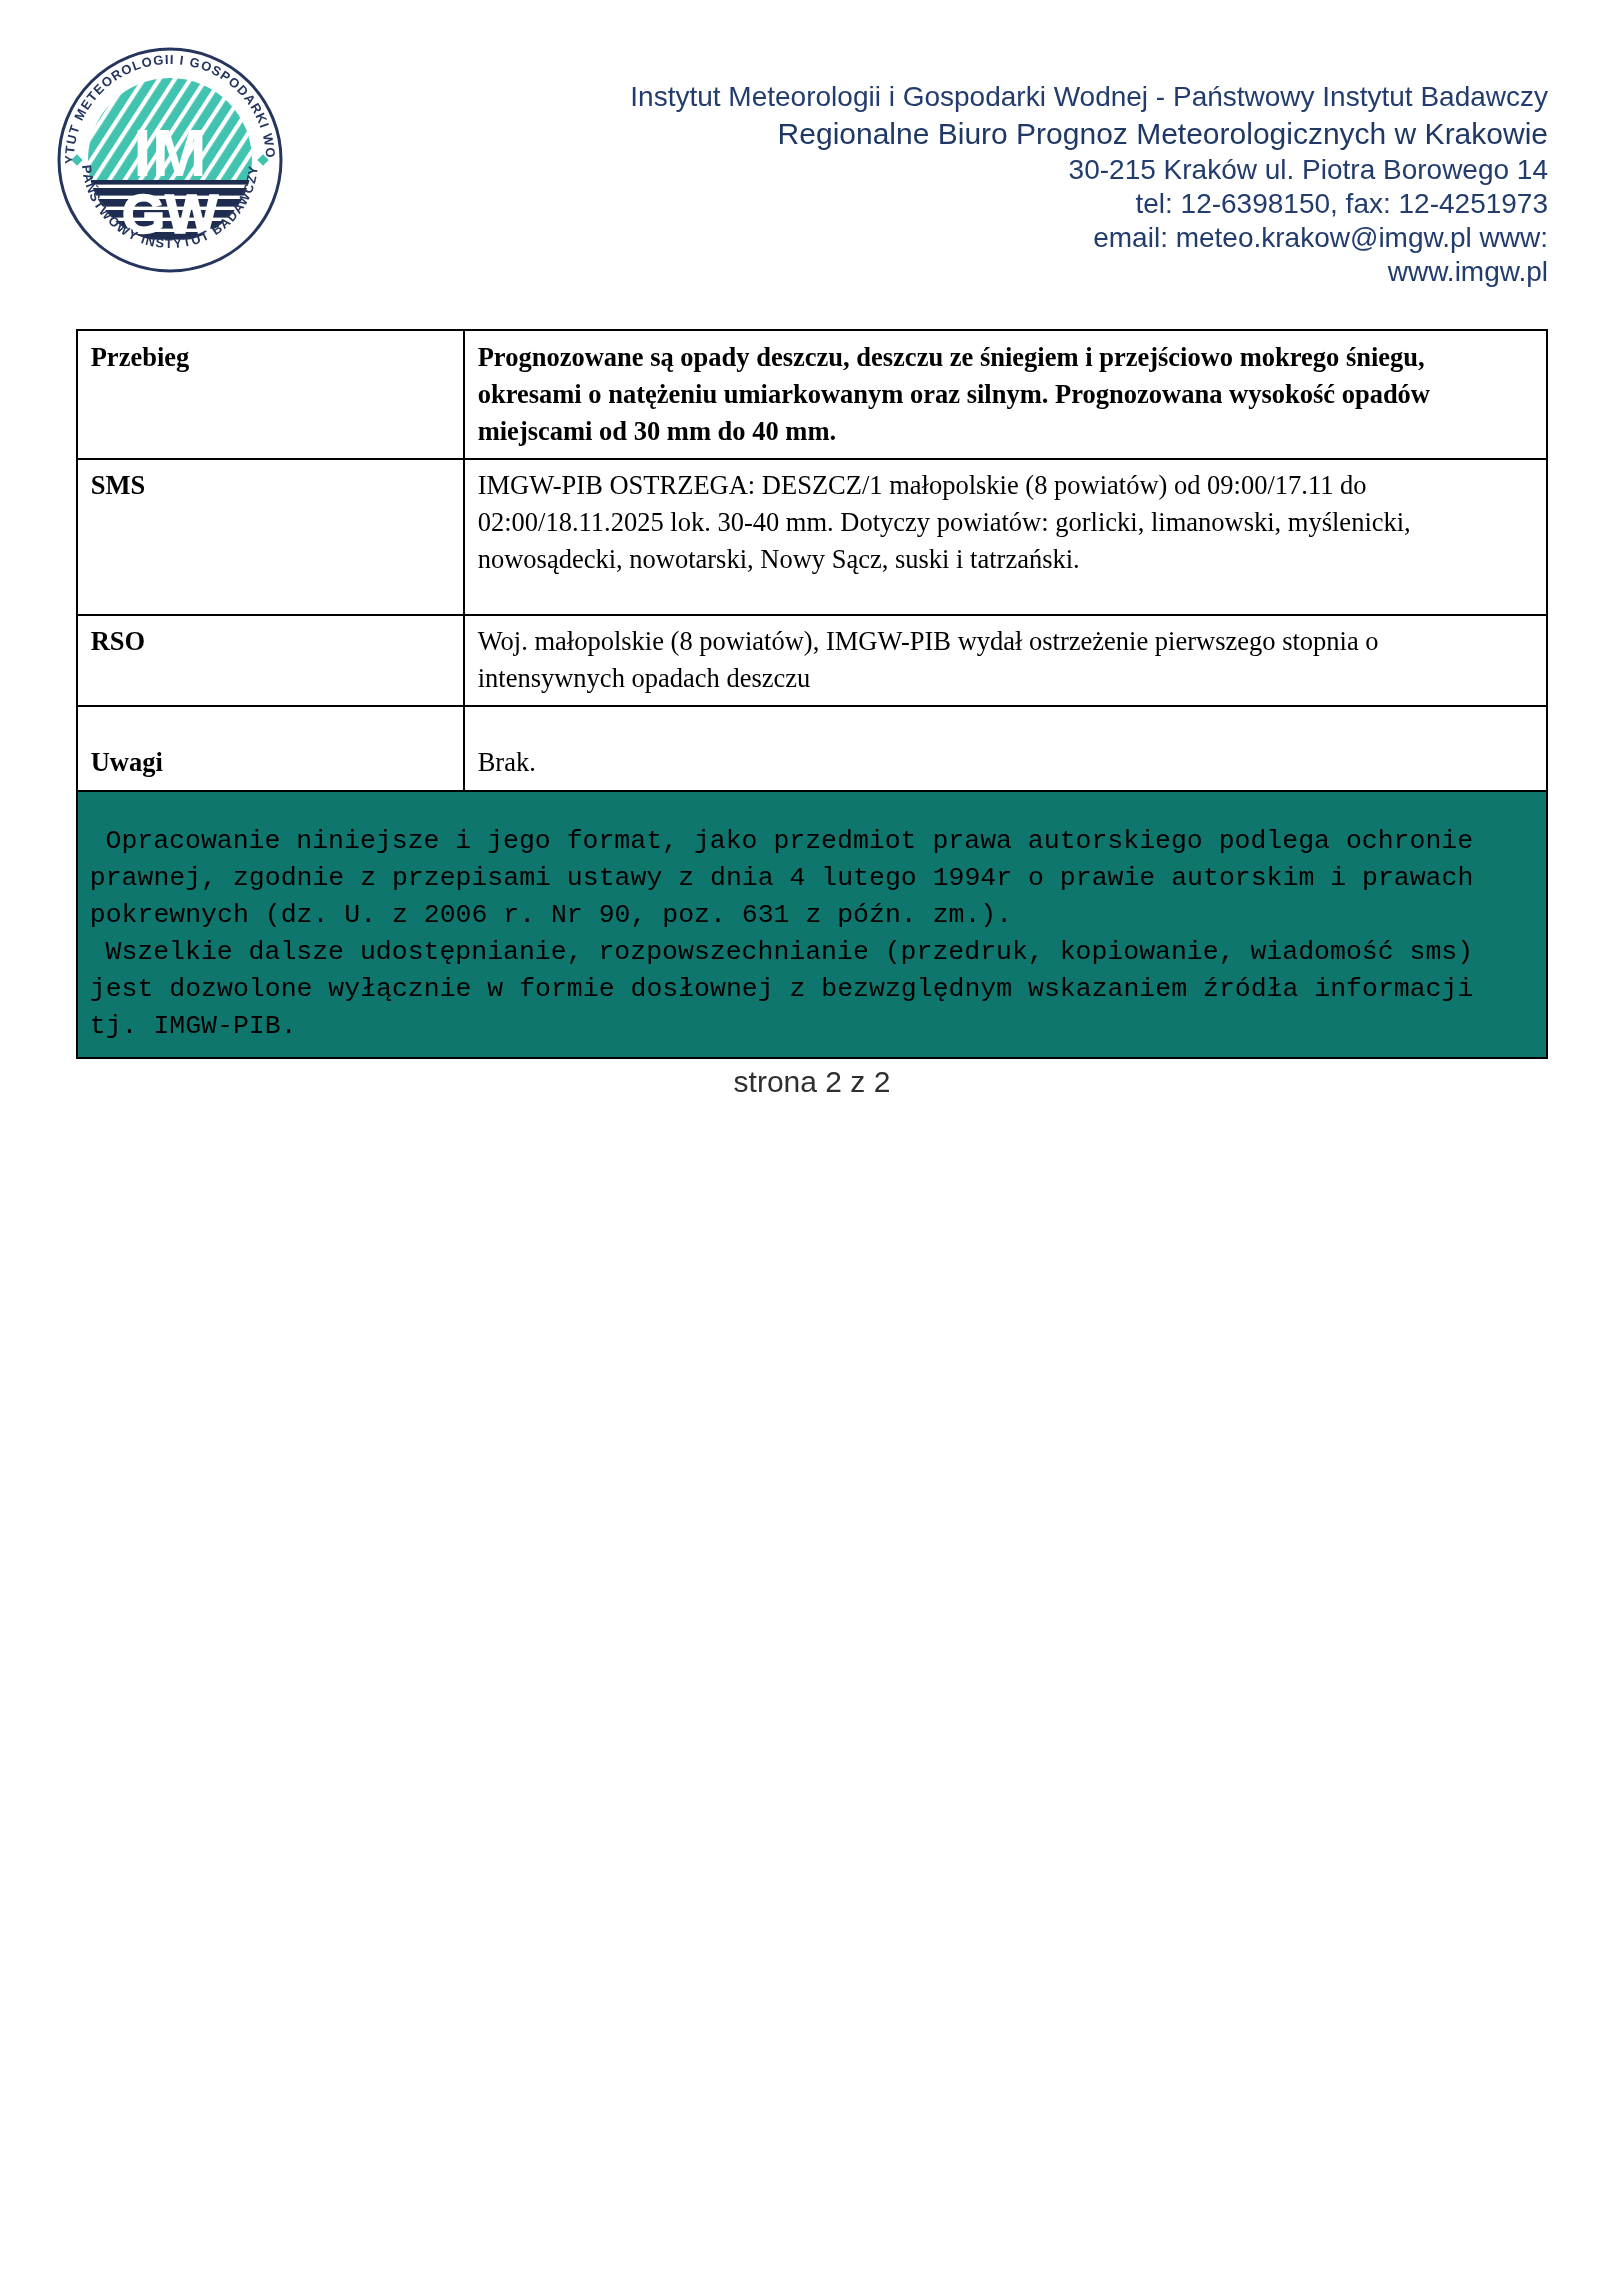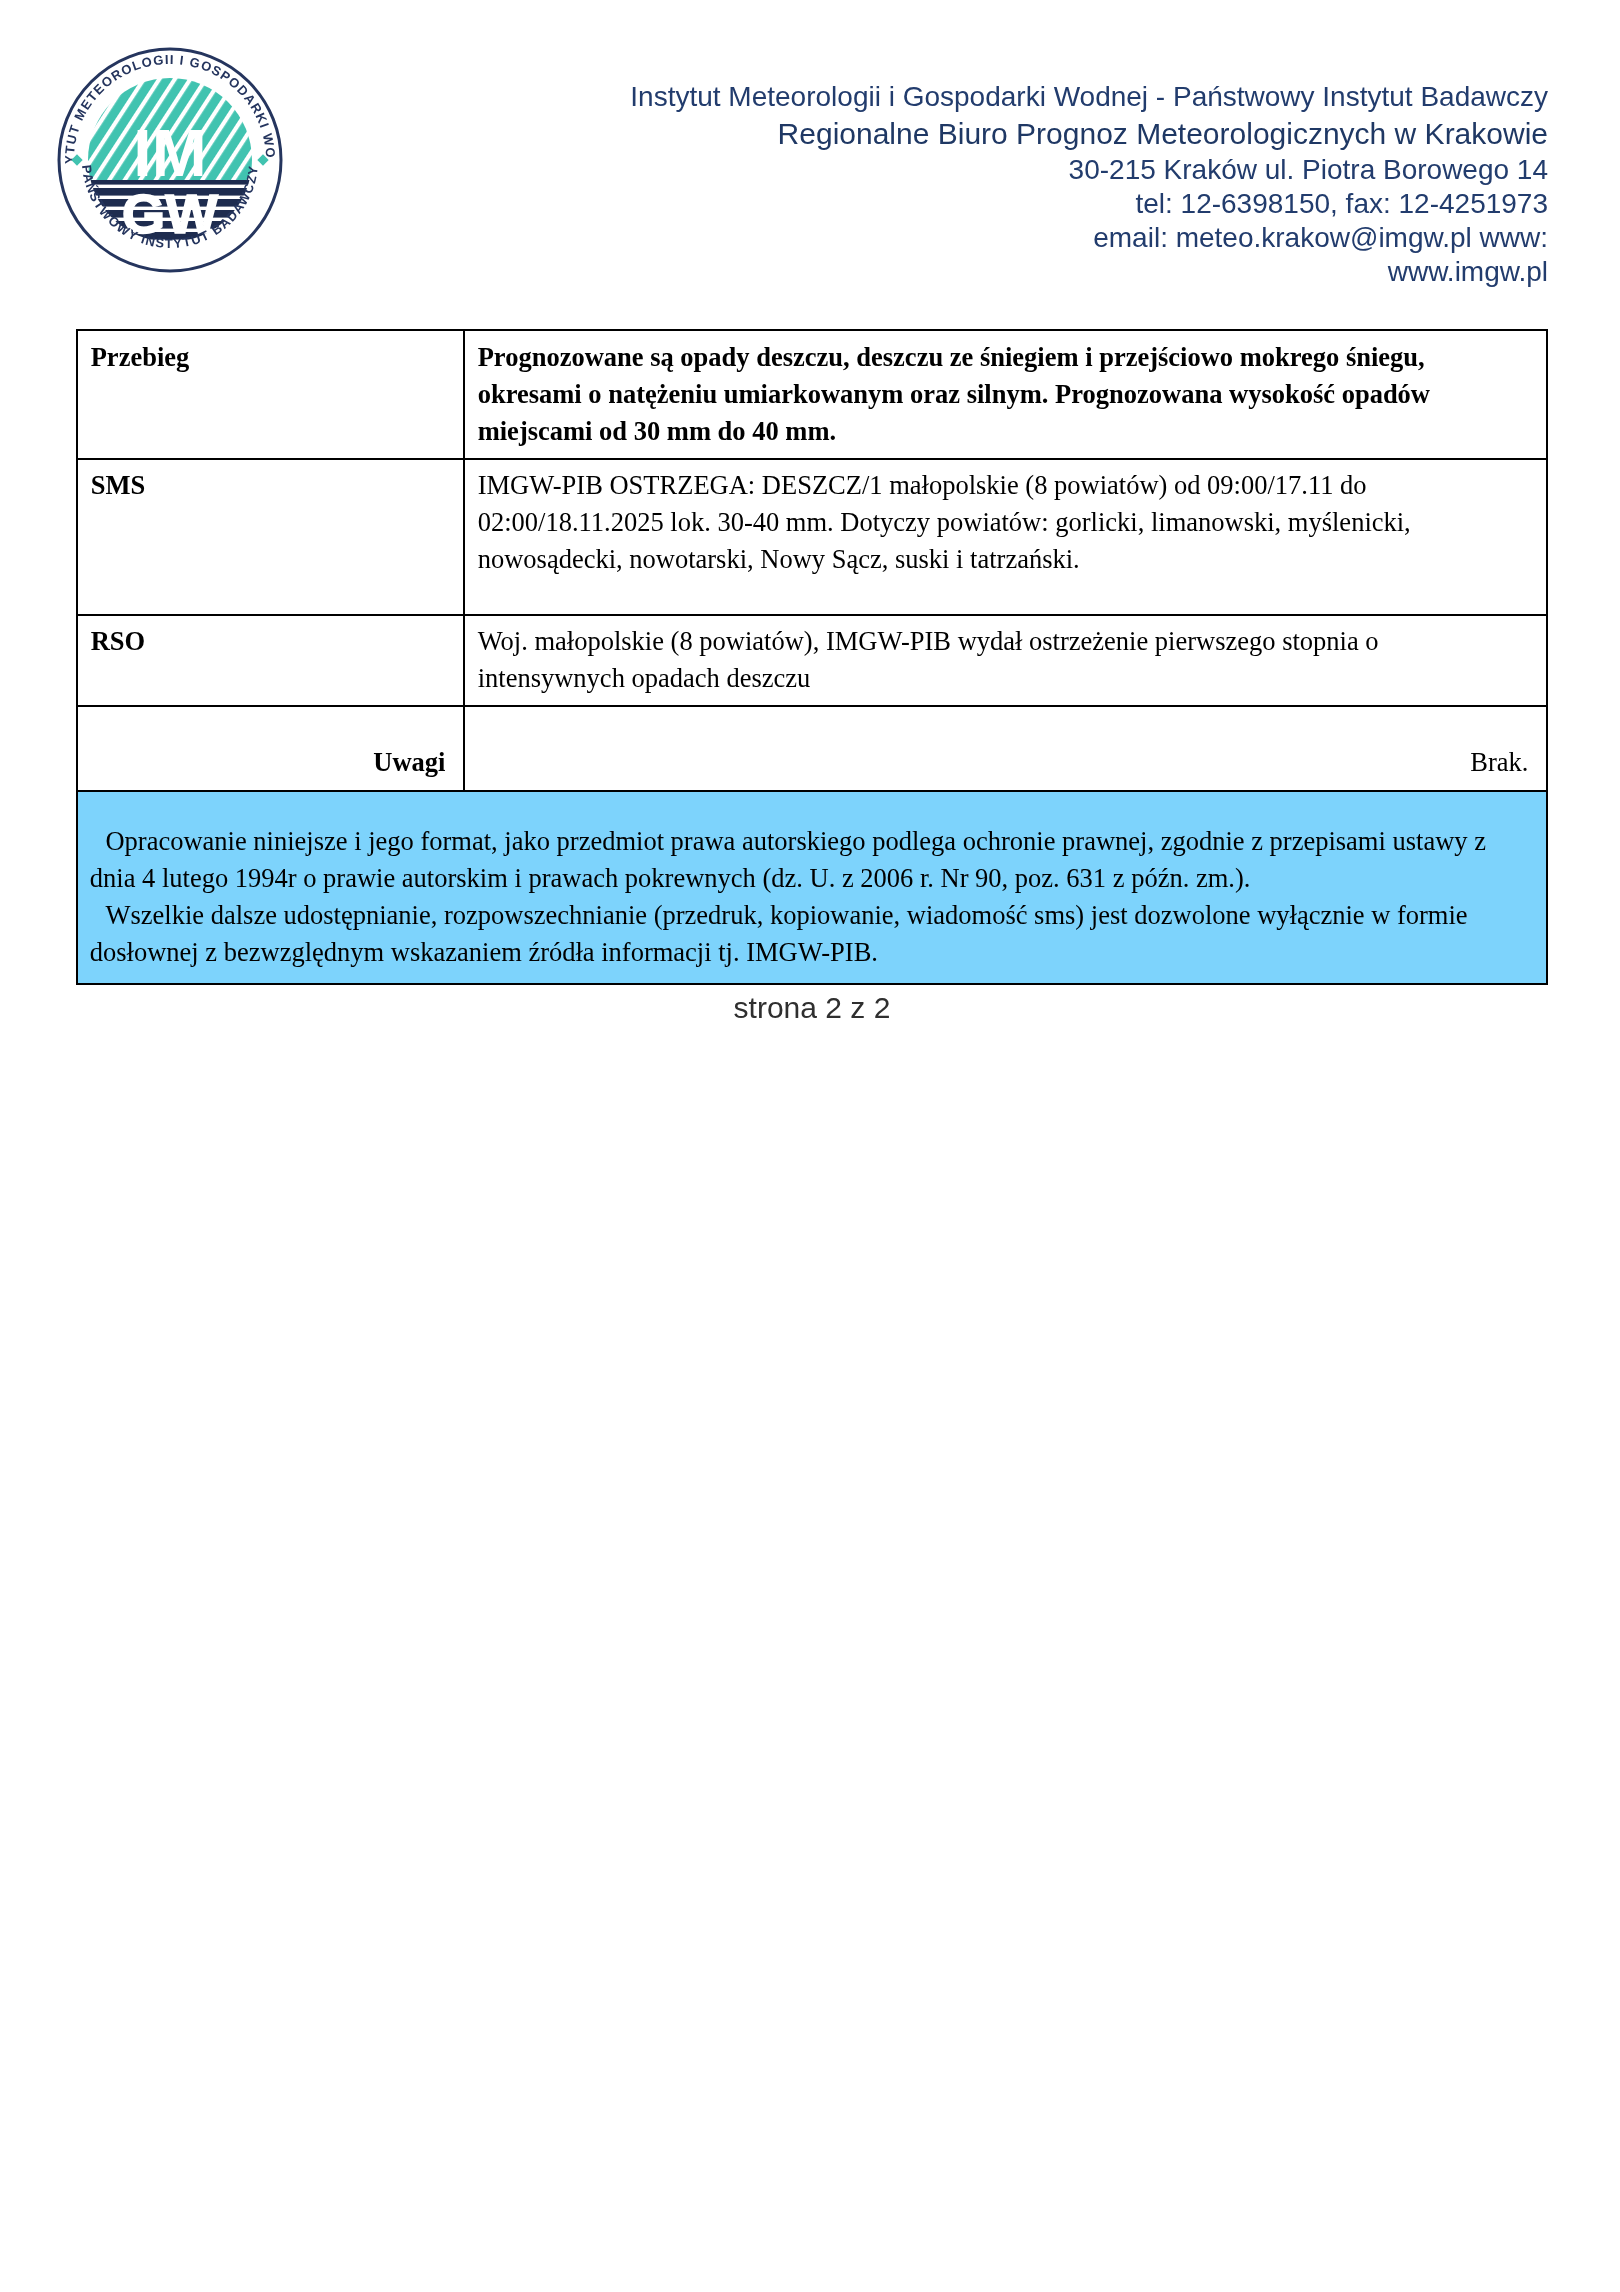--- a/index.html
+++ b/index.html
@@ -54,32 +54,33 @@
     padding: 7.8px 17.6px 7.8px 12.7px;
     border-radius: 11px;
   }
   .doc-table { border: 2.9px solid #000; }
   .doc-table .col-label { width: 387px; }
   .doc-table td.label-cell { font-weight: bold; }
   .doc-table tr.row-przebieg td { height: 127px; }
   .doc-table tr.row-przebieg td.content-cell { font-weight: bold; }
   .doc-table tr.row-sms td { height: 156px; }
   .doc-table tr.row-rso td { height: 85px; }
-  .doc-table tr.row-uwagi td { height: 86px; vertical-align: bottom; padding-bottom: 9.8px; text-align: right; }
+  .doc-table tr.row-uwagi td { height: 86px; vertical-align: bottom; padding-bottom: 9.8px; }
 
   
   .copyright-box {
     width: 1472px;
     margin-left: 76px;
     margin-top: -2.9px;
-    background: #7dd3fc;
+    background: #0f766e;
     border: 2.9px solid #000;
     padding: 31px 11.8px 11.8px 11.8px;
     font-size: 26.5px;
     line-height: 37px;
+    font-family: Liberation Mono, monospace;
   }
   .copyright-box p { margin: 0; text-indent: 15.7px; }
 
   
   .page-number {
     width: 1472px;
     margin-left: 76px;
     margin-top: 5.9px;
     text-align: center;
     font-family: "Liberation Sans", "DejaVu Sans", sans-serif;

